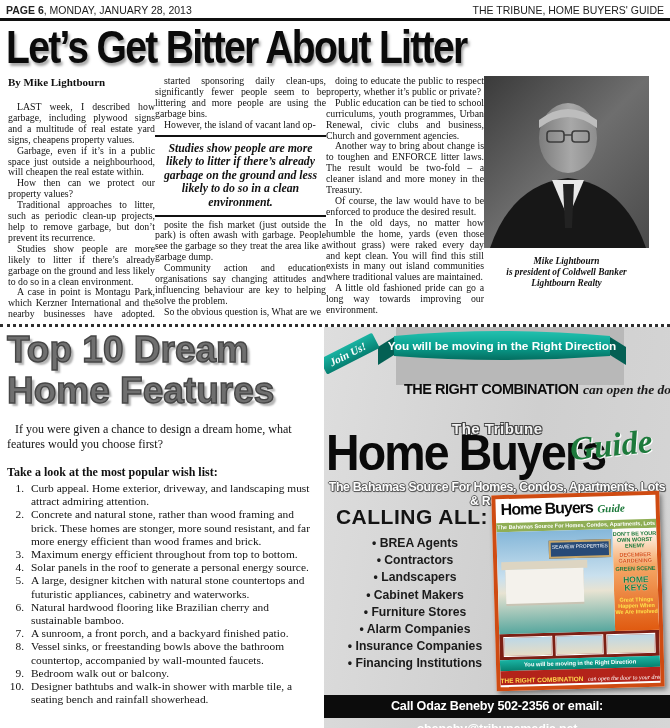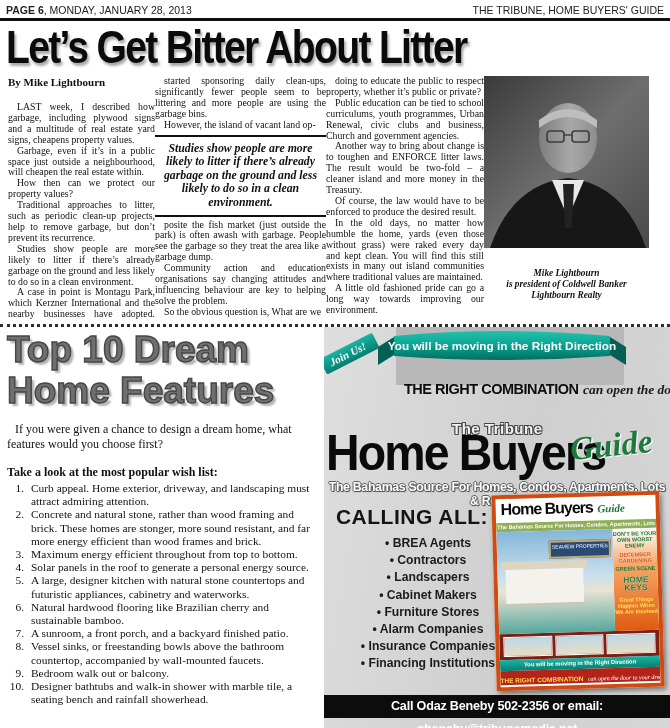--- a/index.html
+++ b/index.html
@@ -25,21 +25,21 @@
   .col1 { width:147px; }
   .col2 { width:171px; }
   .col3 { width:158px; }
   .byline { font-weight:bold; font-size:11px; margin:0 0 14px 0; }
   .pullquote { font-weight:bold; font-style:italic; text-align:center; font-size:11.8px;
                line-height:13.6px; border-top:2px solid #111; border-bottom:2px solid #111;
                padding:5px 1px; margin:4px 0 3px 0; }
   .photo { width:165px; margin:0; }
   .photo svg { display:block; width:165px; height:172px; }
   .photo figcaption { text-align:center; font-style:italic; font-weight:bold; font-size:9.3px;
-                      line-height:11px; margin-top:20px; }
+                      line-height:11px; margin-top:8px; }
 
   .dotted-sep { height:0; border-top:3px dotted #2f2f2f; margin:3px 0 0 0; }
 
   
   .bottom { display:flex; height:404px; }
   .top10 { width:324px; padding:0 4px 0 7px; }
   .top10 h2 { font-family:"Liberation Sans", sans-serif; font-weight:bold; font-size:37px;
               line-height:41px; margin:2px 0 0 0; color:#6f6f6f; letter-spacing:0;
               -webkit-text-stroke:1.4px #464646;
               text-shadow:3px 3px 2px rgba(0,0,0,0.30); }
@@ -70,21 +70,21 @@
                 line-height:0.92; letter-spacing:-2px; color:#0a0a0a;
                 transform:scaleX(0.93); transform-origin:left center; white-space:nowrap; }
   .brand-guide { position:absolute; left:246px; top:100px; font-family:"Liberation Serif", serif;
                  font-style:italic; font-weight:bold; font-size:33px; color:#1e7a3c;
                  transform:rotate(-6deg); text-shadow:1px 1px 0 #fff; }
   .ad-tagline { position:absolute; left:0; top:153px; width:100%; text-align:center;
                 font-weight:bold; font-size:12.3px; letter-spacing:-0.3px; color:#fff;
                 text-shadow:-1px 0 #5e5e5e,1px 0 #5e5e5e,0 -1px #5e5e5e,0 1px #5e5e5e,1px 1px 1px #444; }
   .calling { position:absolute; left:0; top:178px; width:176px; text-align:center;
              font-weight:bold; font-size:21px; letter-spacing:0.5px; color:#141414; }
-  .ad-bullets { position:absolute; left:16px; top:208px; width:176px; }
+  .ad-bullets { position:absolute; left:3px; top:208px; width:176px; }
   .ad-bullets .bl { text-align:center; font-weight:bold; font-size:12.2px; line-height:17.2px; color:#1b1b1b; }
   .ad-bullets .bl::before { content:"• "; }
   .ad-footer { position:absolute; left:0; top:368px; width:100%; height:23px; background:#0c0c0c;
                color:#fff; font-weight:bold; font-size:12.6px; line-height:23px; text-align:center;
                letter-spacing:-0.2px; }
 
   
   .minicover { position:absolute; left:170px; top:166px; width:168px; height:196px;
                background:#fff; border:4px solid #cf4b12; transform:rotate(-1.6deg);
                box-shadow:2px 3px 5px rgba(0,0,0,0.45); overflow:hidden; }

